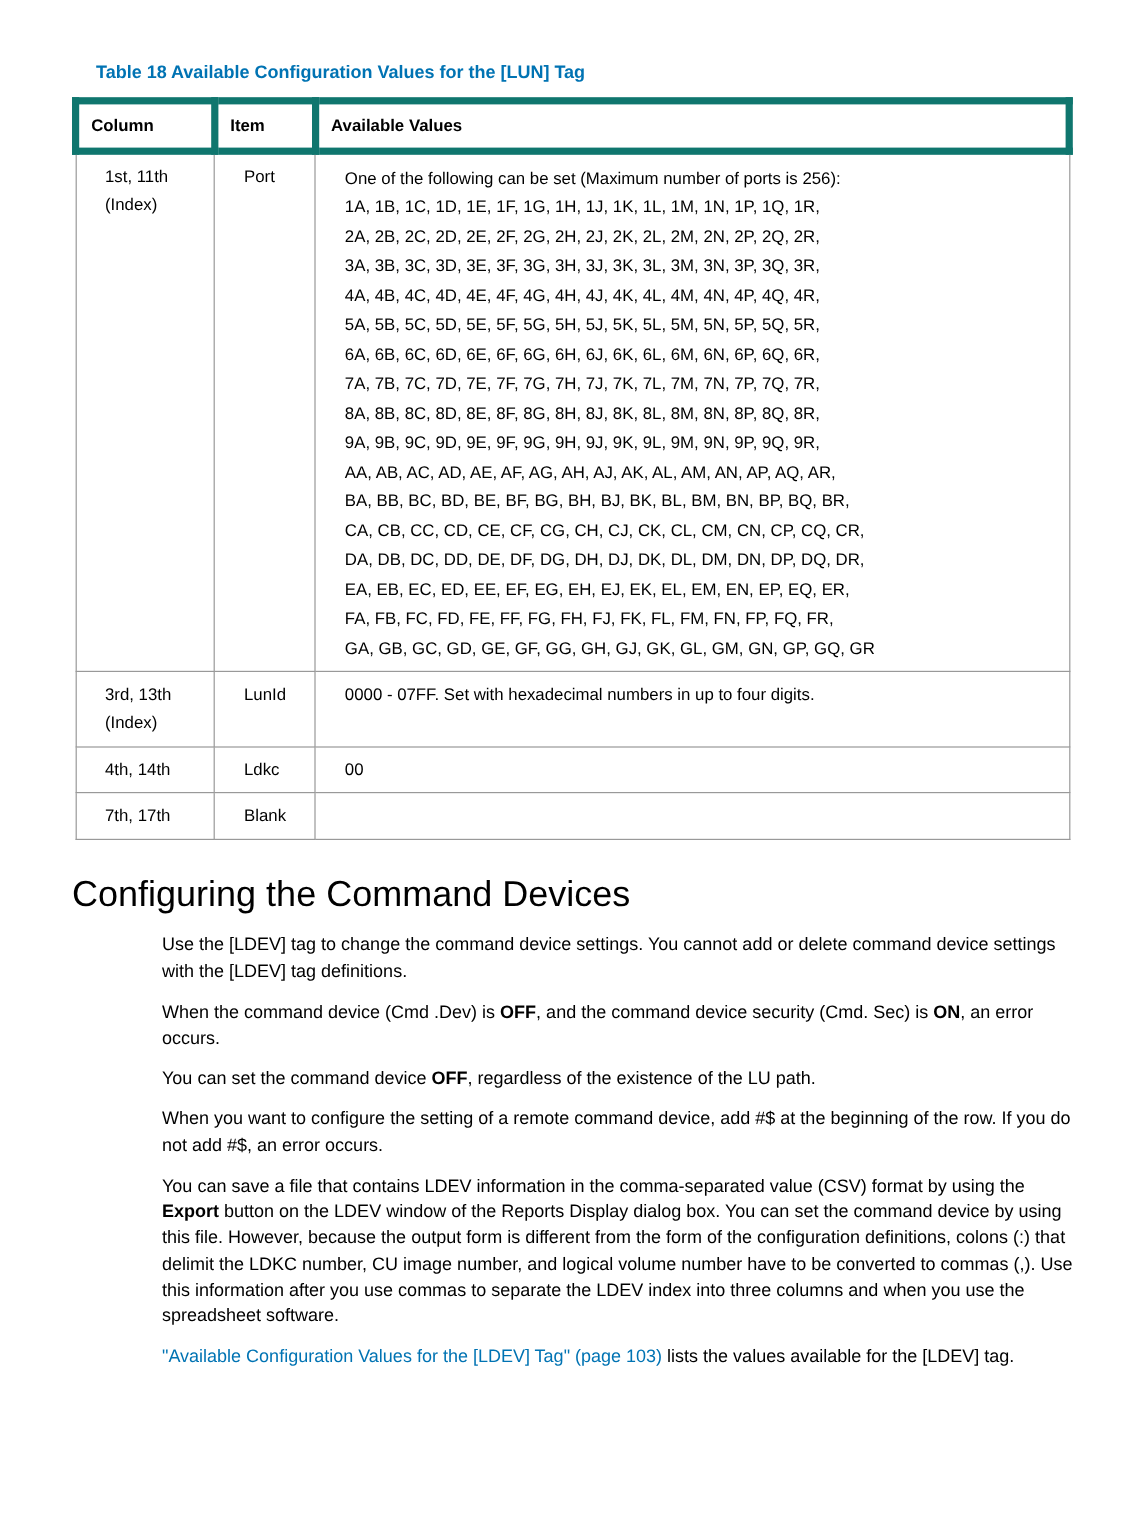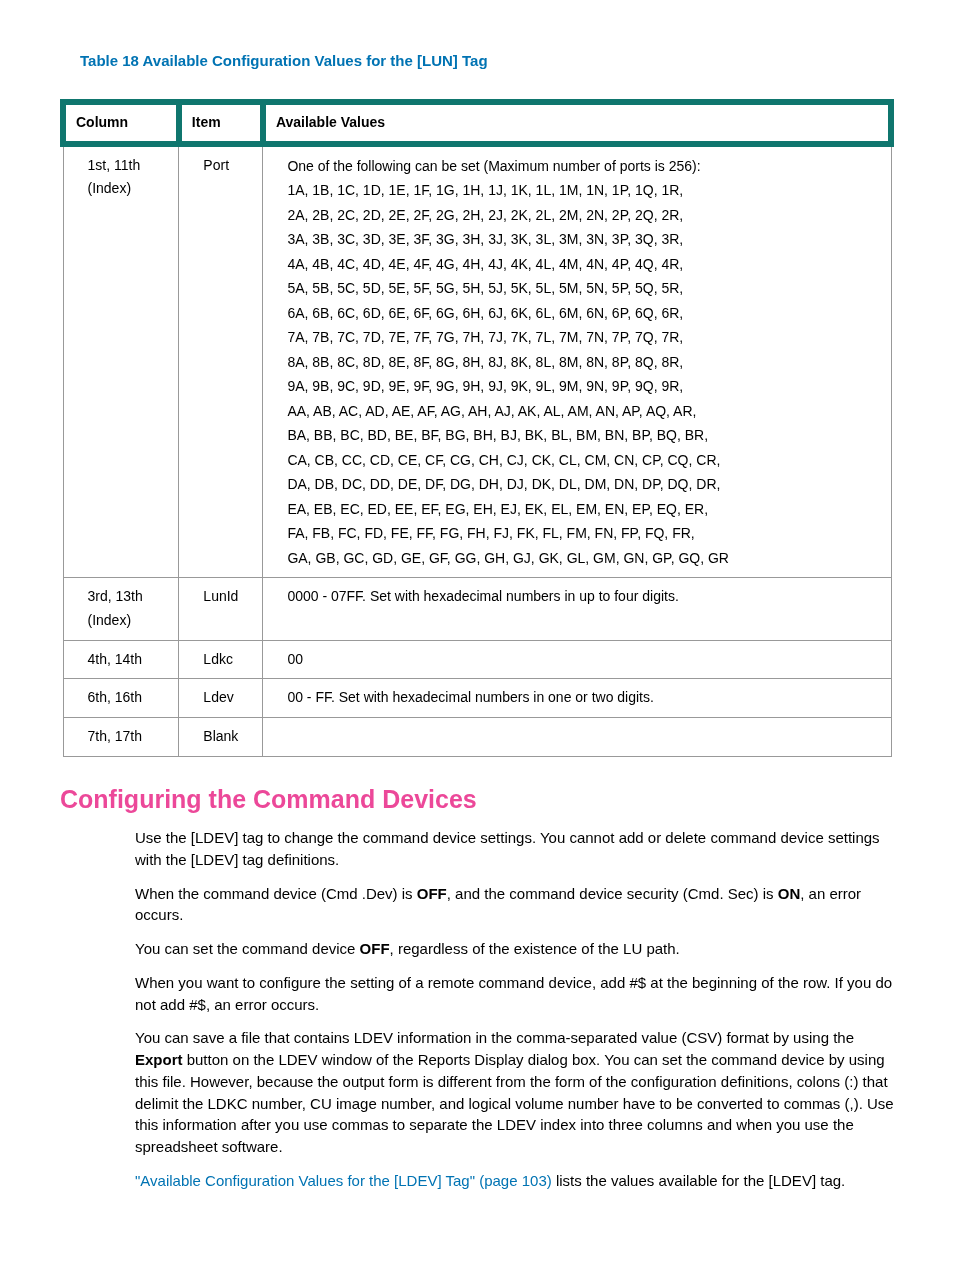--- a/index.html
+++ b/index.html
@@ -7,21 +7,21 @@
       font-size: 15px;
       color: #000;
       margin: 0;
       padding: 50px 60px;
       line-height: 1.4;
     }
     .table-title {
       color: #0073b3;
       font-weight: bold;
       font-size: 15px;
-      margin-bottom: 28px;
+      margin-bottom: 10px;
       margin-left: 20px;
     }
     table {
       border-collapse: collapse;
       width: 100%;
       margin-bottom: 25px;
     }
     th {
       text-align: left;
       font-weight: bold;
@@ -34,23 +34,23 @@
       padding: 7px 24px;
       border: 1px solid #999;
       vertical-align: top;
       font-size: 14px;
       line-height: 1.7;
     }
     .col1 { width: 14%; }
     .col2 { width: 10%; }
     .col3 { width: 76%; }
     h2.section-heading {
-      color: #ec4899;
-      font-weight: bold;
-      font-size: 25px;
+      color: #000000;
+      font-weight: normal;
+      font-size: 30px;
       margin: 20px 0 10px 0;
     }
     p.body-text {
       margin: 0 0 12px 75px;
       line-height: 1.45;
     }
     a.xref {
       color: #0073b3;
       text-decoration: none;
     }
@@ -100,25 +100,20 @@
       <td>3rd, 13th (Index)</td>
       <td>LunId</td>
       <td>0000 - 07FF. Set with hexadecimal numbers in up to four digits.</td>
     </tr>
     <tr>
       <td>4th, 14th</td>
       <td>Ldkc</td>
       <td>00</td>
     </tr>
     <tr>
-      <td>6th, 16th</td>
-      <td>Ldev</td>
-      <td>00 - FF. Set with hexadecimal numbers in one or two digits.</td>
-    </tr>
-    <tr>
       <td>7th, 17th</td>
       <td>Blank</td>
       <td></td>
     </tr>
   </tbody>
 </table>
 
 <h2 class="section-heading">Configuring the Command Devices</h2>
 
 <p class="body-text">Use the [LDEV] tag to change the command device settings. You cannot add or delete command device settings with the [LDEV] tag definitions.</p>

